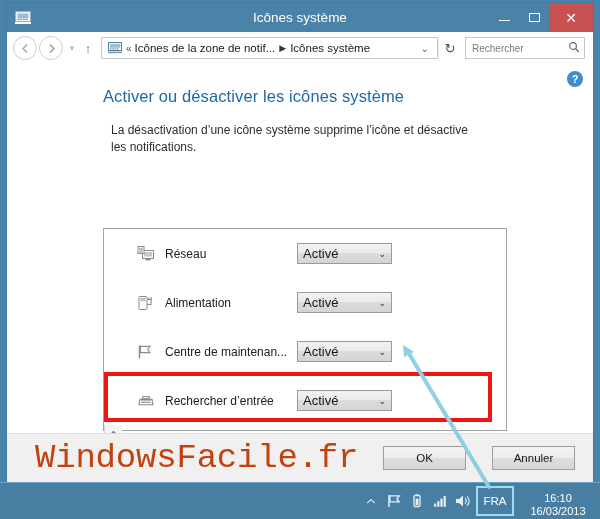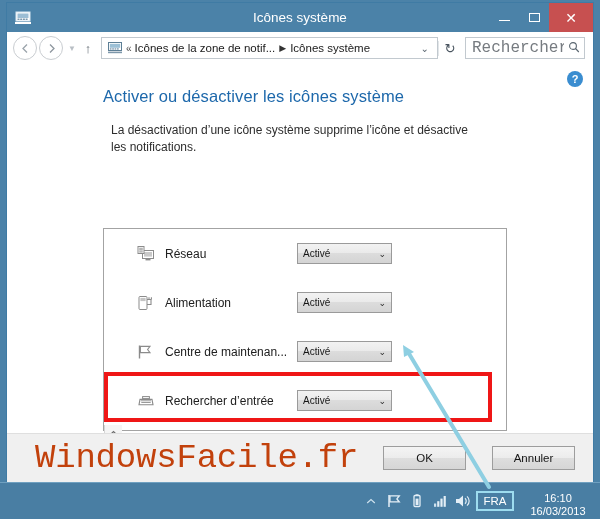--- a/index.html
+++ b/index.html
@@ -64,22 +64,22 @@
   .crumb-sep{color:#4a4a4a;font-size:10px;padding:0 3px;}
   .crumb-txt{font-size:11.5px;color:#1a1a1a;white-space:nowrap;}
   .crumb-arrow{color:#333;font-size:9px;padding:0 4px;}
   .crumb-down{margin-left:auto;color:#5a6670;font-size:10px;padding:0 6px;}
   .refresh{width:22px;text-align:center;color:#4a5560;font-size:13px;border-left:1px solid #e2e6e9;}
   #searchbox{
     width:120px;height:22px;border:1px solid #c2c9cf;background:#fff;margin-left:4px;
     display:flex;align-items:center;padding:0 4px;box-sizing:border-box;
   }
   #searchbox input{
-    border:0;outline:0;width:100%;font-size:16px;color:#6f7478;
-    font-family:Liberation Mono, monospace;background:transparent;
+    border:0;outline:0;width:100%;font-size:10px;color:#6f7478;
+    font-family:Liberation Sans, sans-serif;background:transparent;
   }
   #searchbox input::placeholder{color:#767b80;}
   .mag{color:#5a6670;font-size:11px;margin-left:2px;}
 
   
   #content{flex:1;background:#ffffff;position:relative;padding:0 14px;box-sizing:border-box;}
   #helpbtn{
     position:absolute;right:10px;top:6px;width:16px;height:16px;border-radius:50%;
     background:#3a8dd0;color:#fff;font-size:11px;font-weight:bold;
     display:flex;align-items:center;justify-content:center;
@@ -102,21 +102,21 @@
   .row{
     height:49px;display:flex;align-items:center;padding-left:31px;box-sizing:border-box;
   }
   .row-ico{width:22px;display:flex;align-items:center;justify-content:center;margin-right:8px;}
   .row-label{font-size:12px;color:#202020;width:132px;white-space:nowrap;overflow:hidden;}
   .combo{
     width:95px;height:21px;border:1px solid #9a9a9a;box-sizing:border-box;
     background:linear-gradient(to bottom,#f2f2f2 0%,#eaeaea 48%,#dcdcdc 50%,#d4d4d4 100%);
     display:flex;align-items:center;padding:0 5px;
   }
-  .combo-txt{font-size:10px;color:#161616;flex:1;}
+  .combo-txt{font-size:13px;color:#161616;flex:1;}
   .combo-arrow{color:#2b2b2b;font-size:9px;}
 
   
   #vscroll{
     width:17px;border-left:1px solid #d6d6d6;background:#f5f5f5;
     display:flex;flex-direction:column;
   }
   .sbbtn{height:17px;display:flex;align-items:center;justify-content:center;color:#707070;font-size:9px;background:#f5f5f5;}
   .sbtrack{flex:1;position:relative;background:#f5f5f5;}
   .sbthumb{position:absolute;left:0;right:0;top:41px;height:80px;background:#c6c6c6;}
@@ -155,21 +155,21 @@
   
   #taskbar{
     position:absolute;left:0;bottom:0;width:600px;height:36px;
     background:#497ea3;border-top:1px solid #6fa0c0;
   }
   #tray{
     position:absolute;right:0;top:0;height:36px;display:flex;align-items:center;
   }
   .tray-ico{width:23px;height:36px;display:flex;align-items:center;justify-content:center;color:#e8f1f7;}
   #fra{
-    width:38px;height:20px;margin:0 2px;border:2px solid #9ddcef;box-sizing:border-box;
+    width:38px;height:30px;margin:0 2px;border:2px solid #9ddcef;box-sizing:border-box;
     display:flex;align-items:center;justify-content:center;
     color:#ffffff;font-size:11.5px;
   }
   #clock{
     width:84px;height:36px;display:flex;flex-direction:column;
     align-items:center;justify-content:flex-end;color:#ffffff;font-size:11px;line-height:1.25;
   }
 
   
   #arrow{position:absolute;left:0;top:0;width:600px;height:519px;pointer-events:none;}

